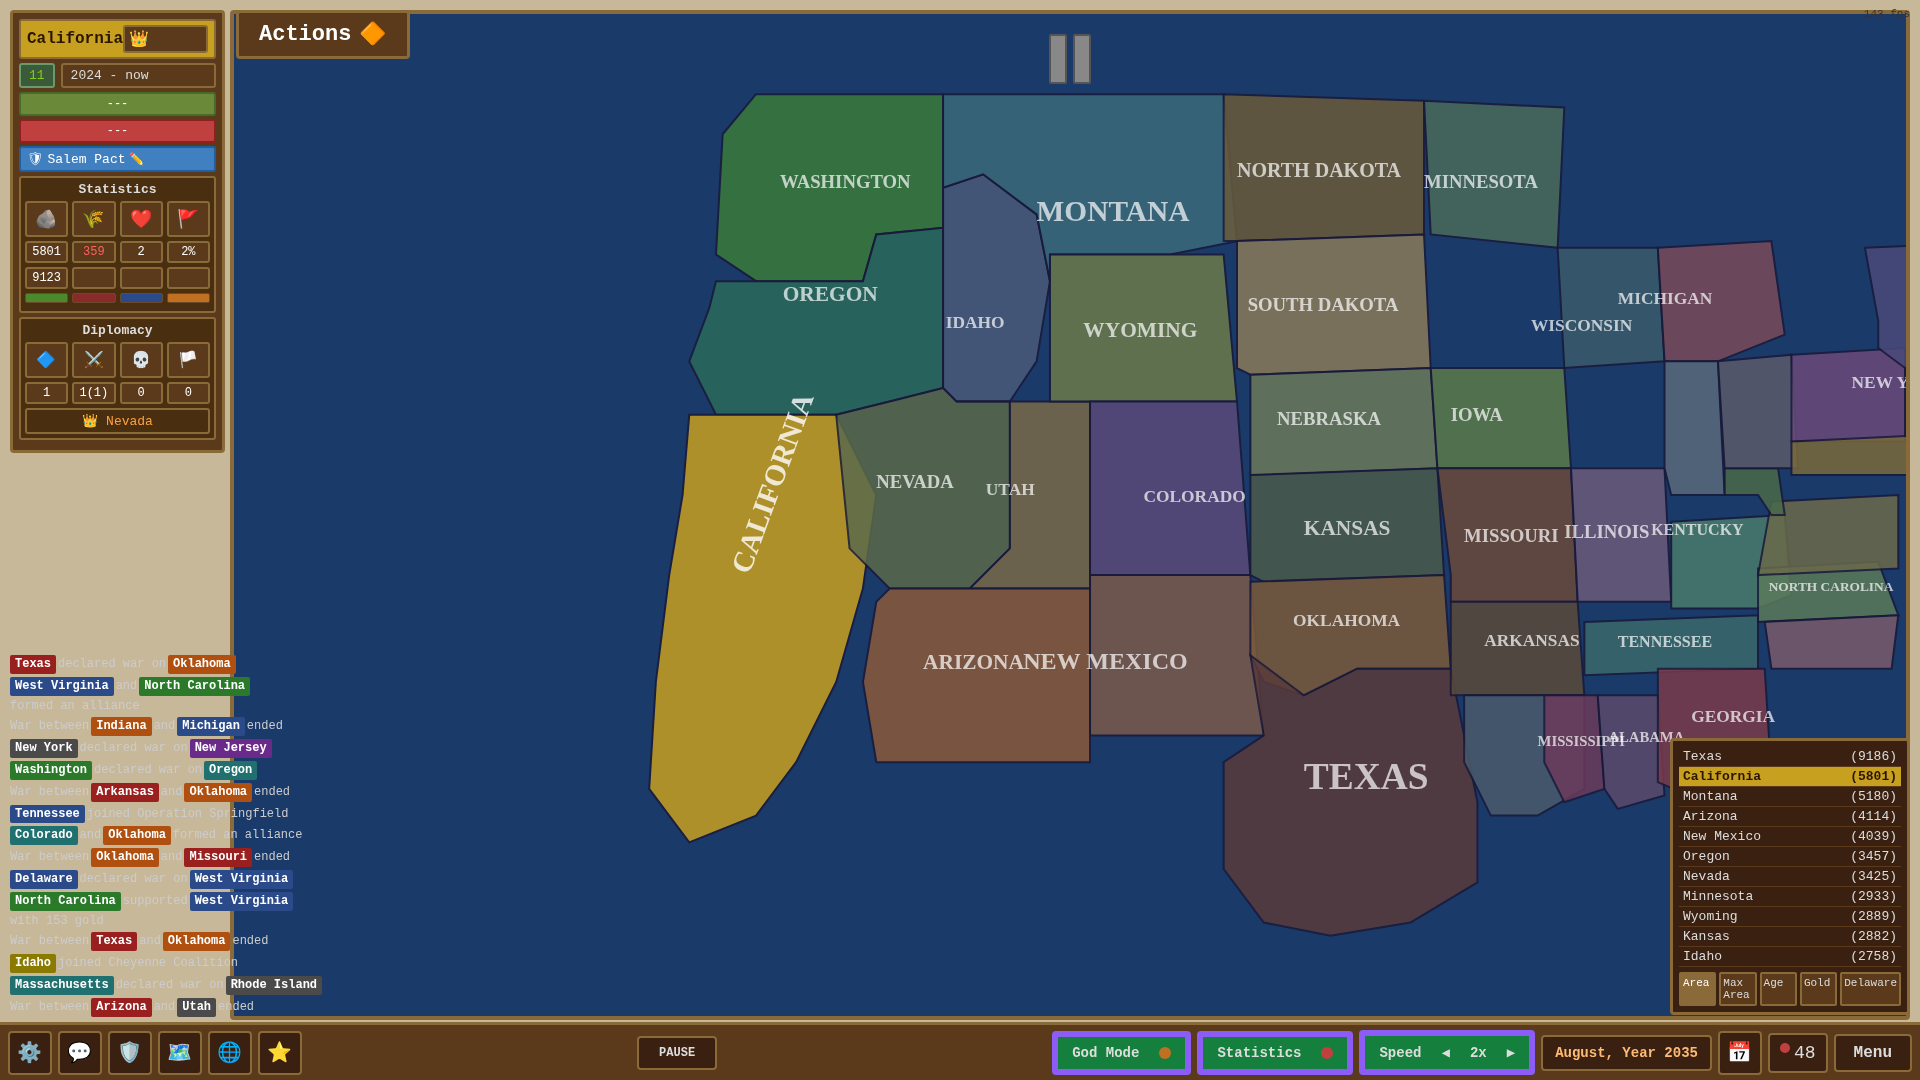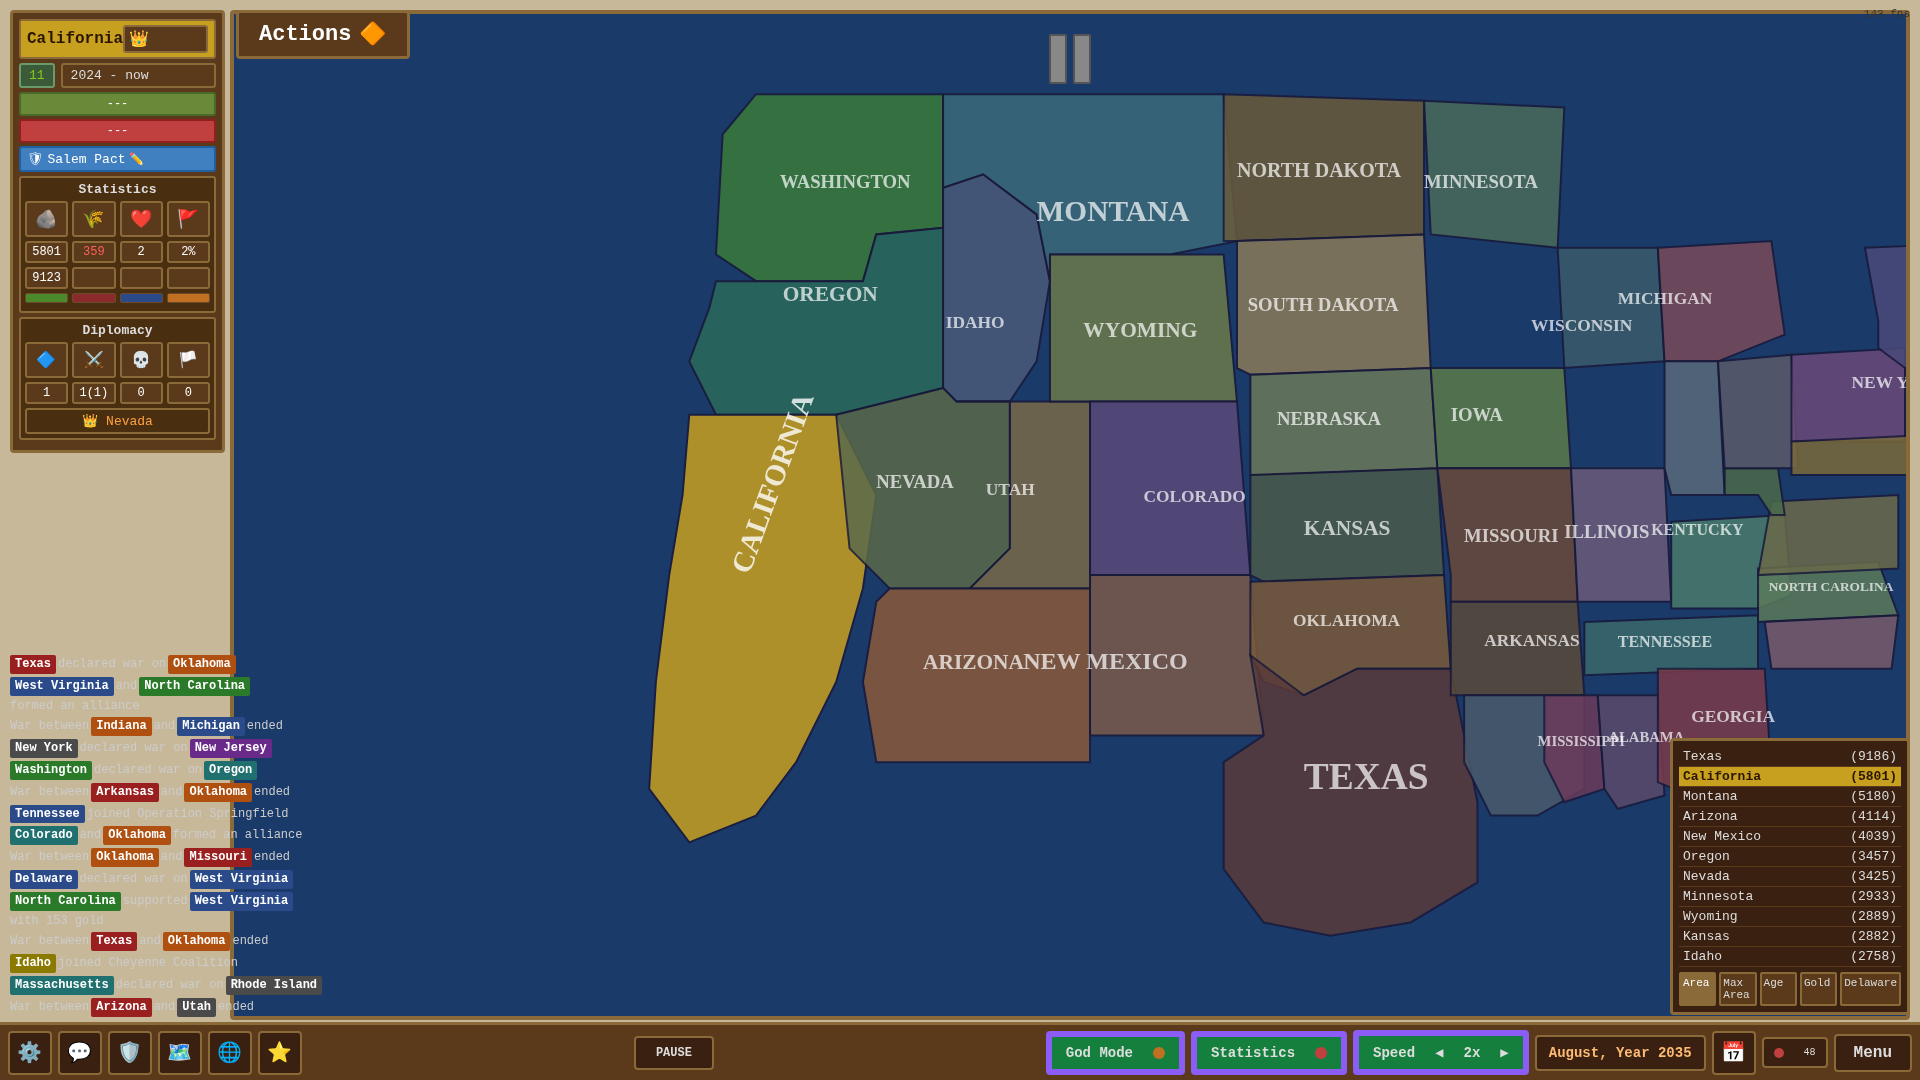--- a/index.html
+++ b/index.html
@@ -480,25 +480,25 @@
       font-weight: bold;
       padding: 8px 12px;
       font-family: 'Courier New', monospace;
     }
 
     #notification-count {
       background: #3a2010;
       border: 2px solid #8b6a3a;
       border-radius: 4px;
       color: #ddd;
-      font-size: 10px;
+      font-size: 18px;
       padding: 8px 10px;
       display: flex;
-      align-items: flex-end;
-      gap: 20px;
+      align-items: flex-start;
+      gap: 4px;
     }
 
     .red-dot { width: 10px; height: 10px; border-radius: 50%; background: #c04040; }
 
     #menu-btn {
       background: #3a2010;
       border: 2px solid #8b6a3a;
       border-radius: 4px;
       color: #ddd;
       font-size: 16px;

